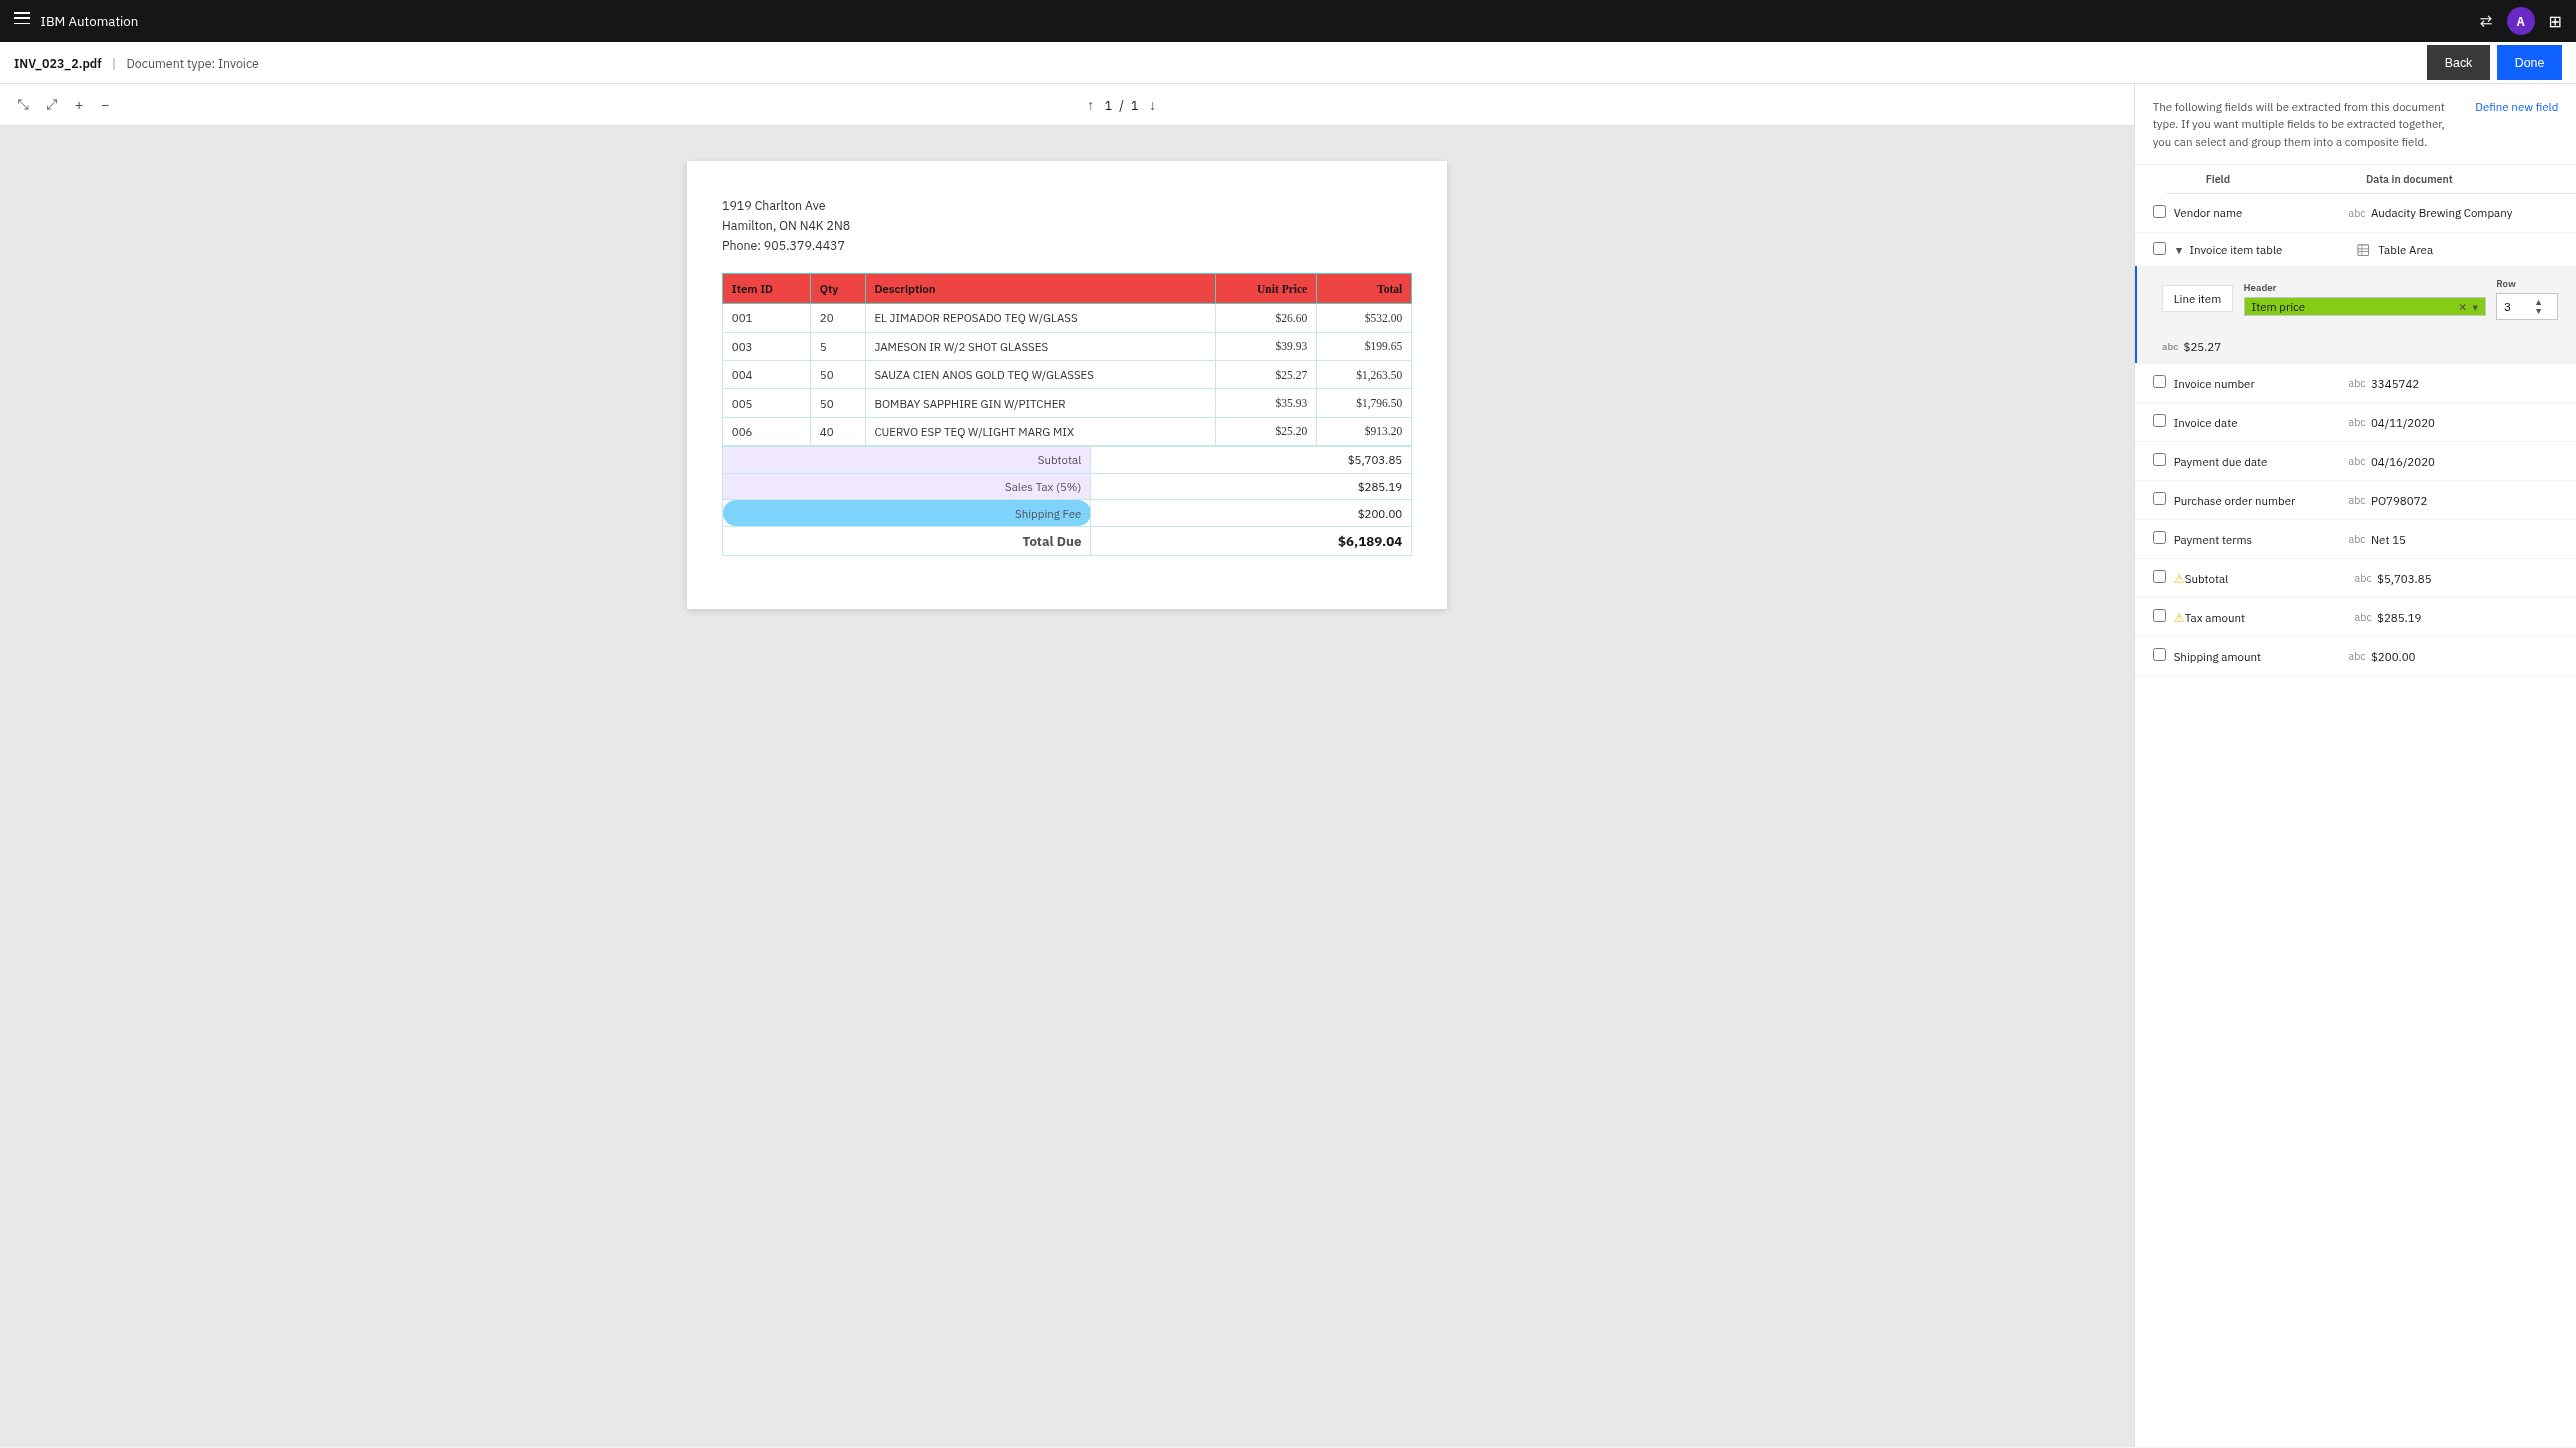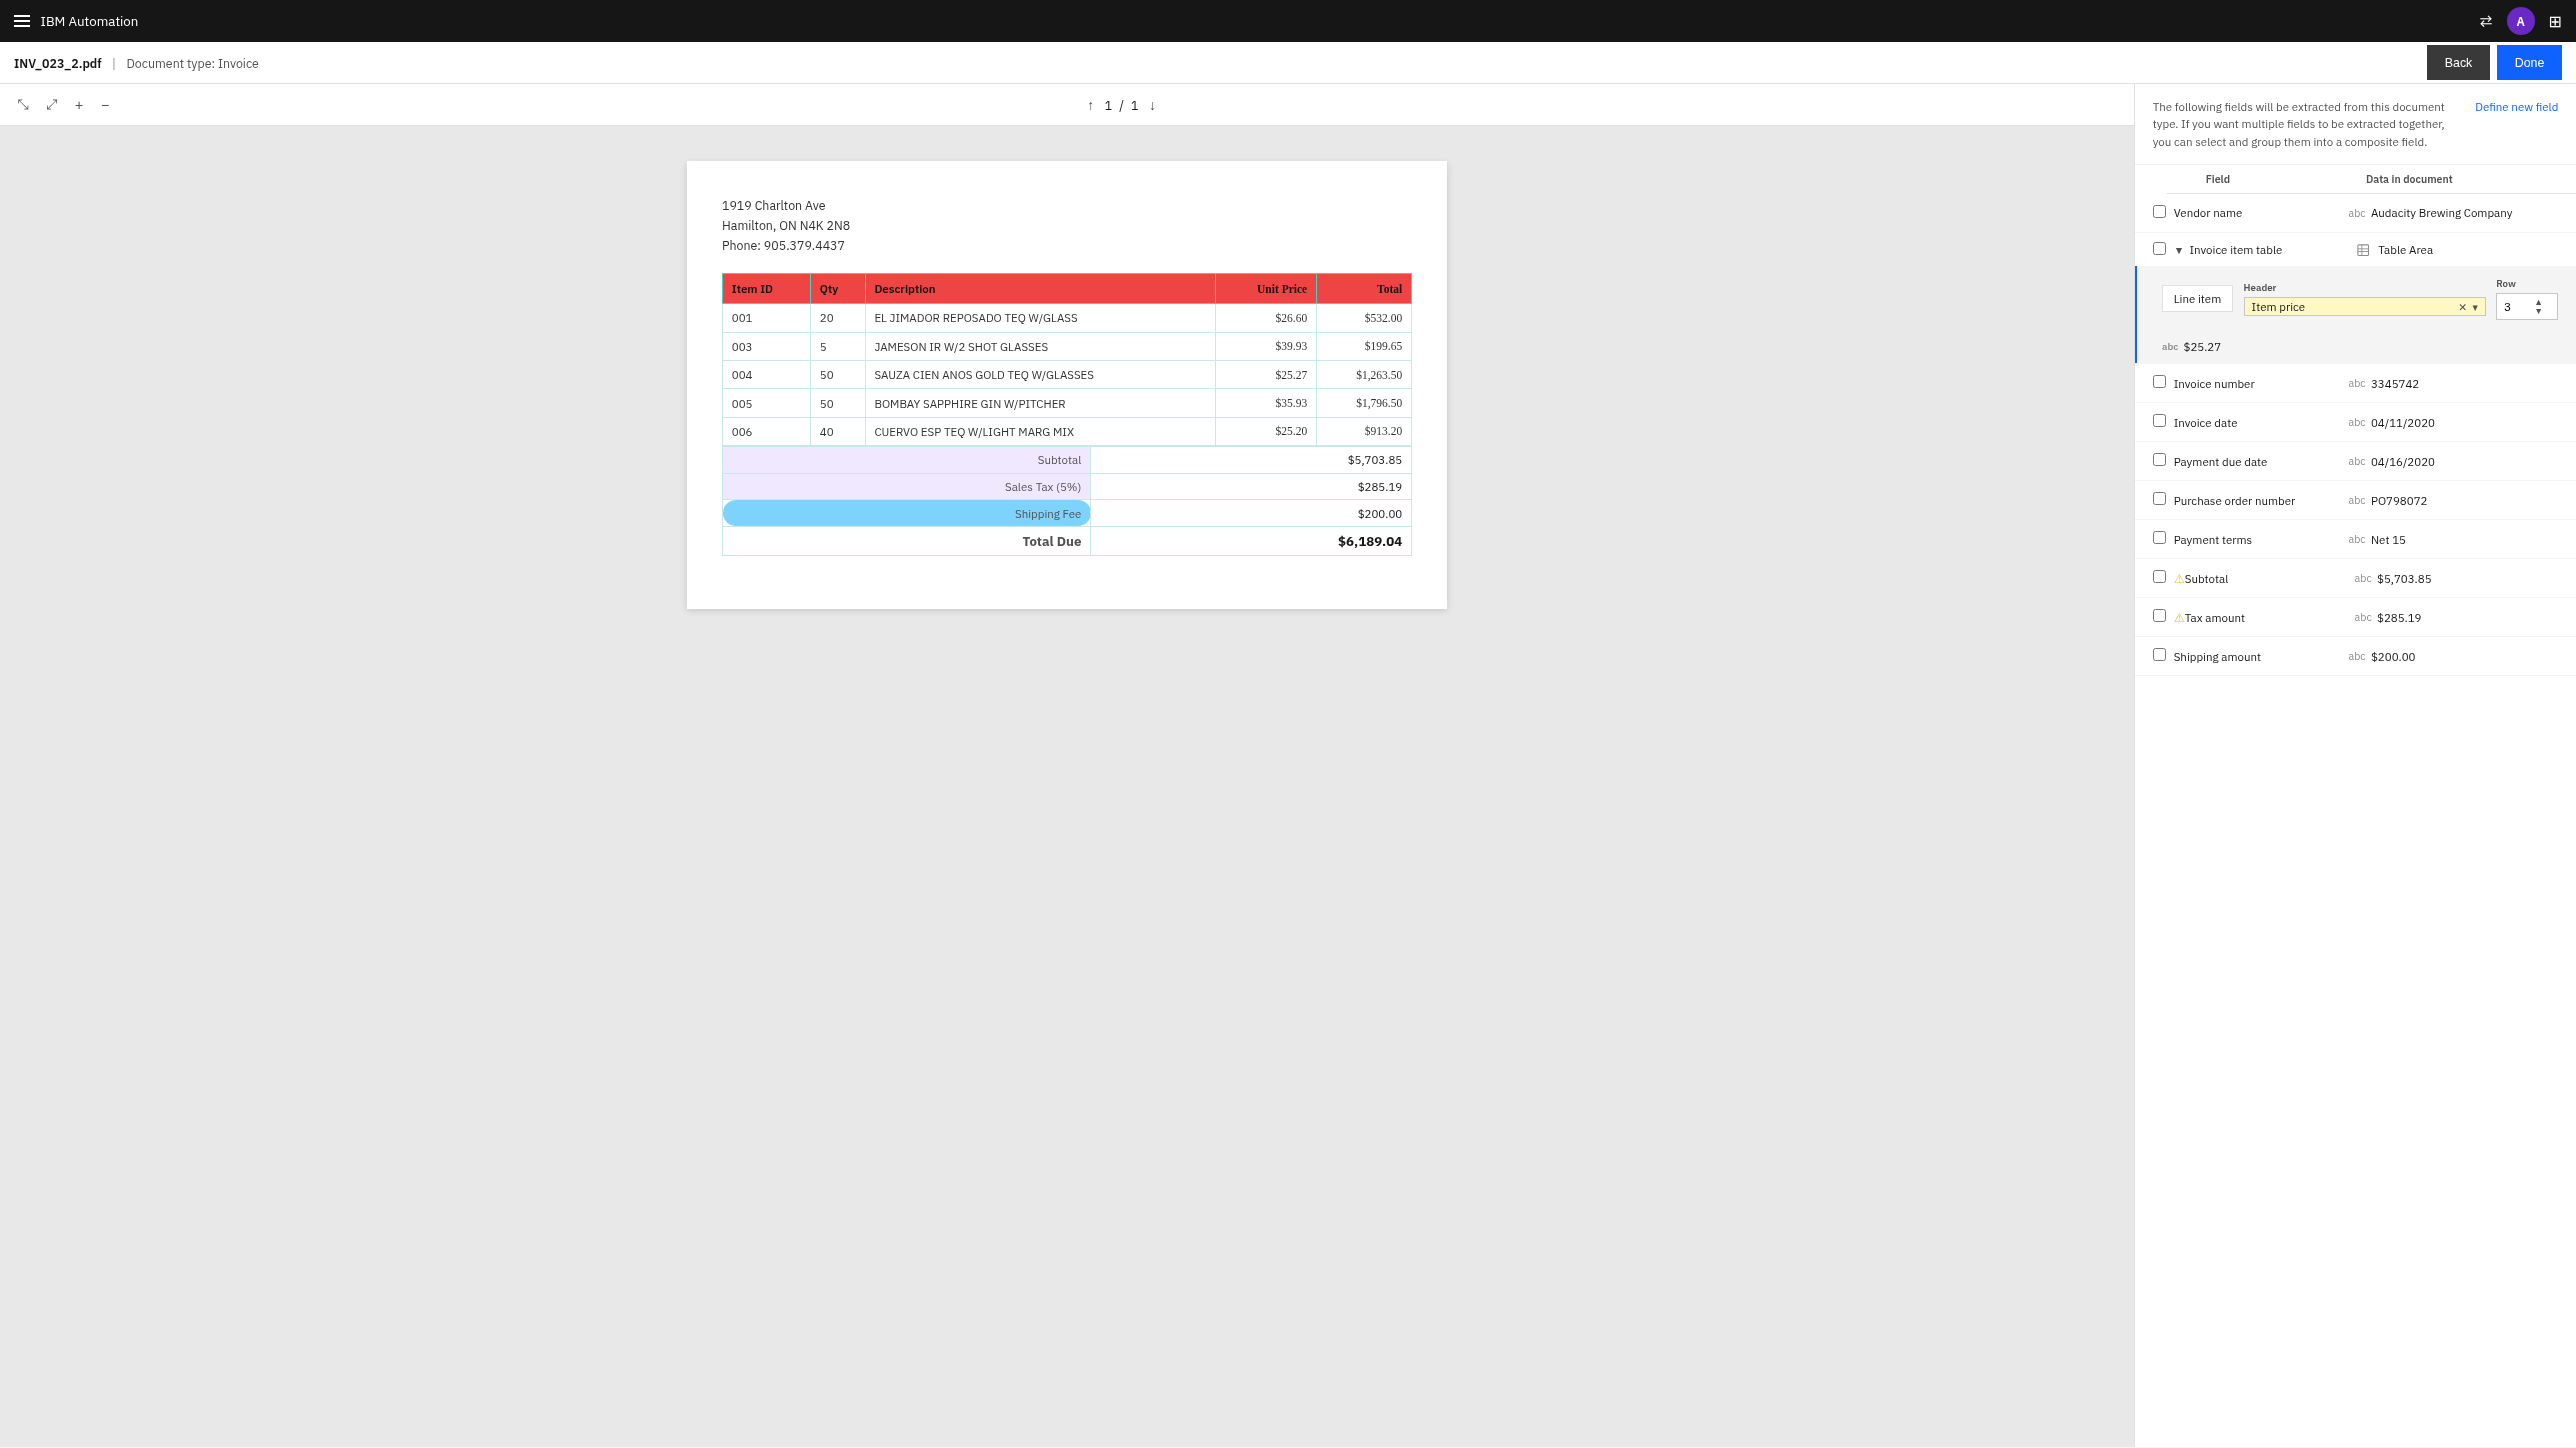--- a/index.html
+++ b/index.html
@@ -8,21 +8,21 @@
     
     .topnav {
       background: #161616;
       color: #fff;
       display: flex;
       align-items: center;
       height: 42px;
       padding: 0 14px;
       justify-content: space-between;
     }
-    .topnav-left { display: flex; align-items: center; gap: 10.6px; }
+    .topnav-left { display: flex; align-items: flex-start; gap: 10.6px; }
     .topnav-brand { font-size: 13.3px; font-weight: 400; color: #fff; }
     .topnav-right { display: flex; align-items: center; gap: 14px; }
 
     
     .filebar {
       background: #fff;
       border-bottom: 0.9px solid #e0e0e0;
       display: flex;
       align-items: center;
       height: 42px;
@@ -262,21 +262,21 @@
       padding: 5.3px 10.6px;
       border: 0.9px solid #e0e0e0;
       min-width: 71px;
       text-align: center;
     }
     .lineitem-header-section { display: flex; flex-direction: column; gap: 3.5px; flex: 1; }
     .lineitem-header-label { font-size: 9.7px; color: #525252; font-weight: 600; }
     .lineitem-select-wrap {
       display: flex;
       align-items: flex-end;
-      background: #fef9c3;
+      background: #84cc16;
       border: 0.9px solid #c6c6c6;
       padding: 1px 7px;
       font-size: 11.5px;
       gap: 5.3px;
       min-width: 106px;
     }
     .lineitem-select-text { flex: 1; }
     .lineitem-clear { color: #525252; cursor: pointer; font-size: 10.6px; }
     .lineitem-chevron { color: #525252; font-size: 10.6px; }
     .lineitem-row-section { display: flex; flex-direction: column; gap: 3.5px; }

